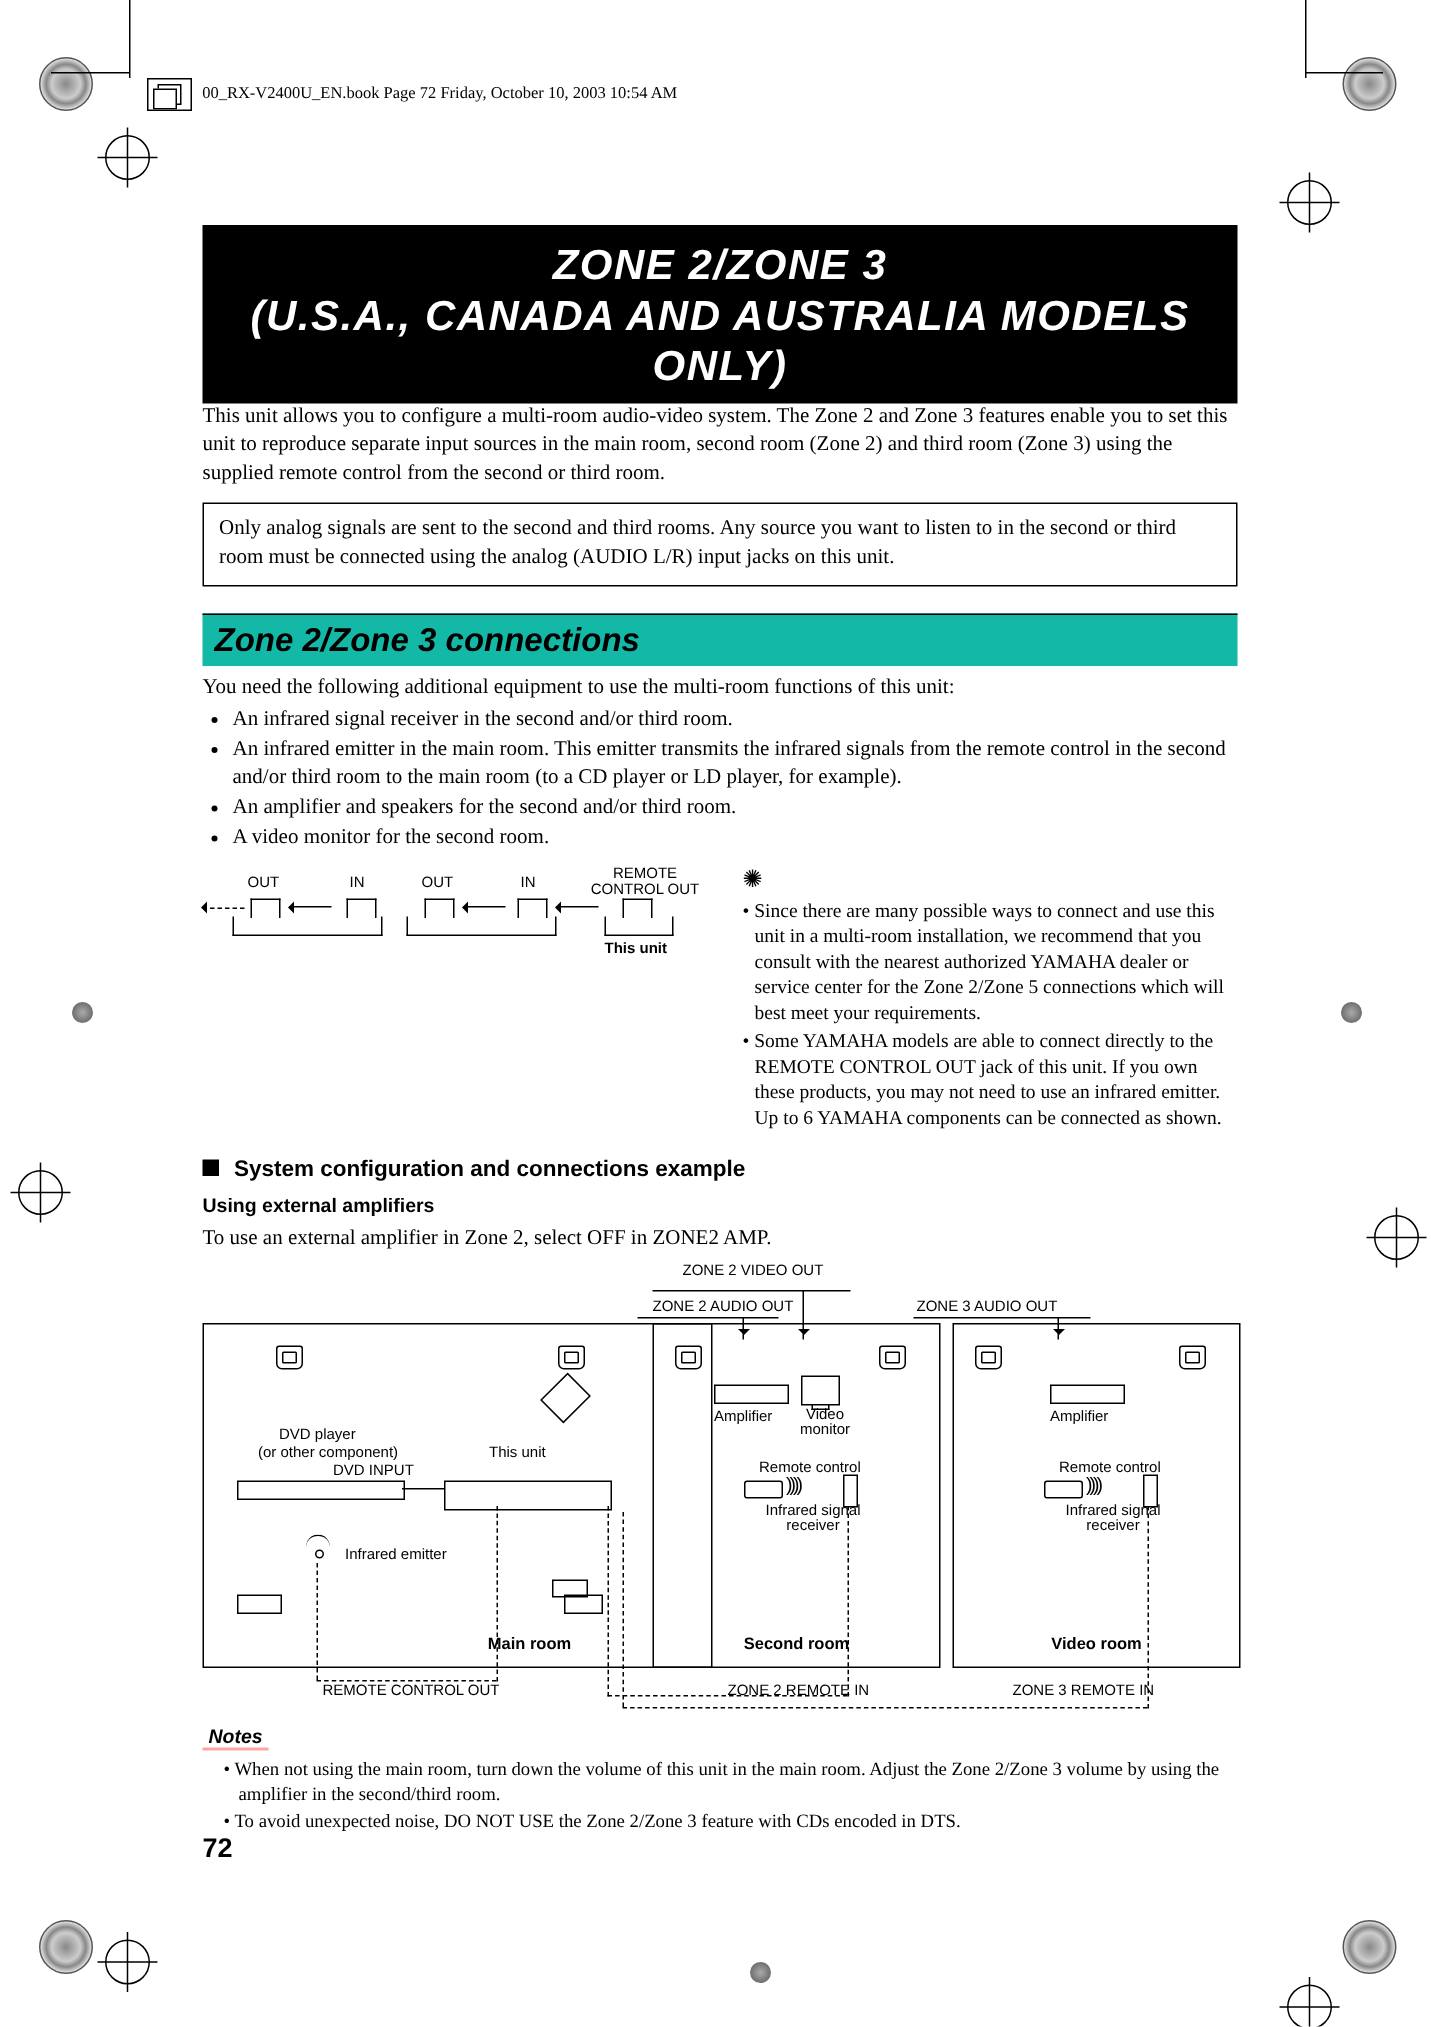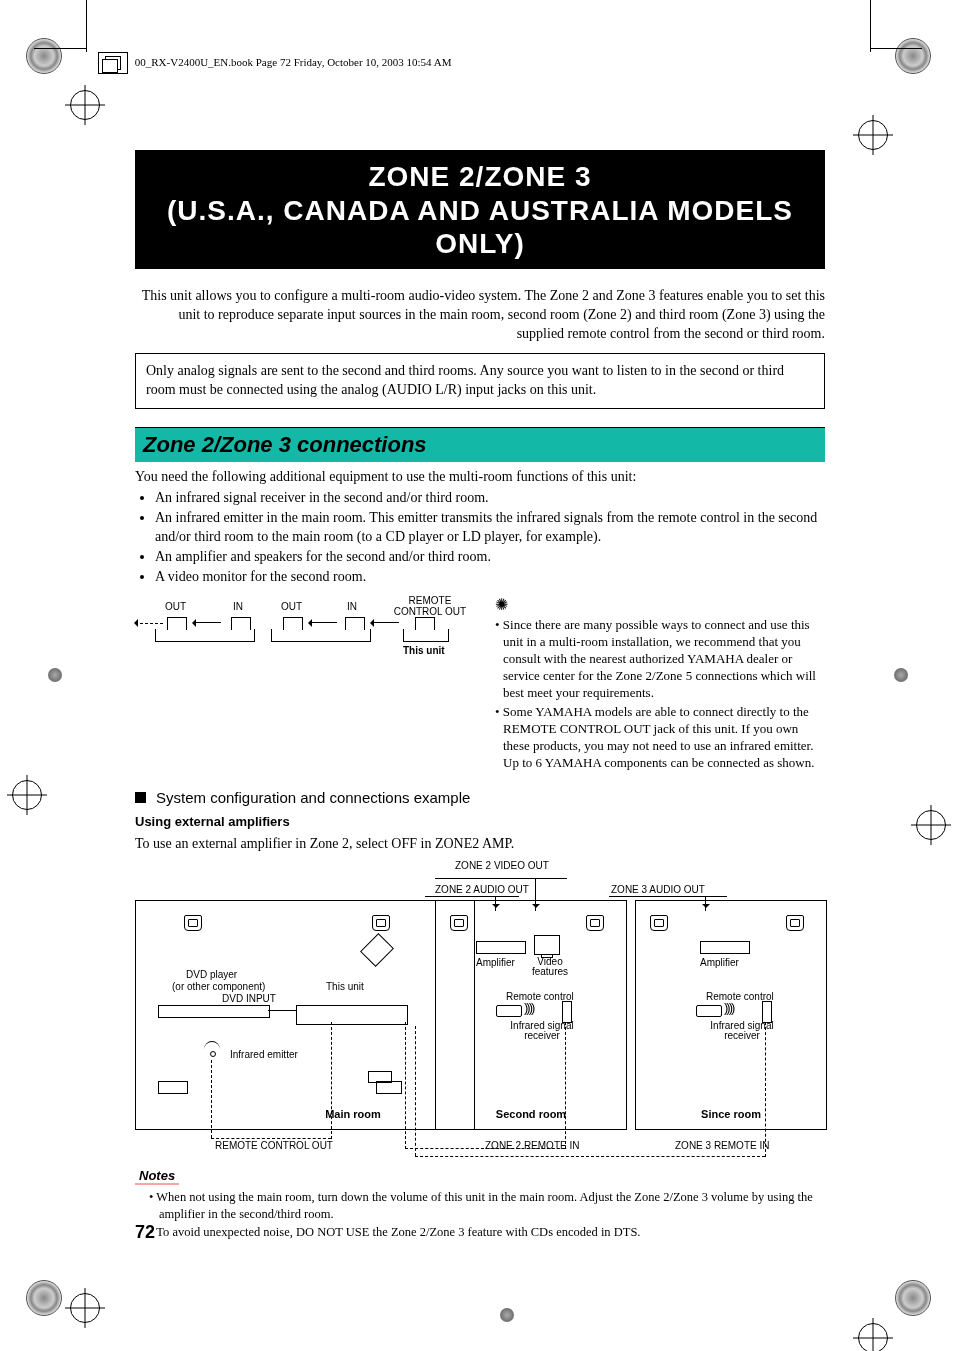--- a/index.html
+++ b/index.html
@@ -23,29 +23,28 @@
     top: 150px;
     width: 690px;
   }
   .title-block {
     background: #000;
     color: #fff;
     text-align: center;
     font-family: Arial, Helvetica, sans-serif;
     font-weight: bold;
     padding: 10px 10px 8px 10px;
+    font-style: italic;
     line-height: 1.2;
   }
   .title-line1 { font-size: 28px; letter-spacing: 1px; }
   .title-line2 { font-size: 28px; letter-spacing: 1px; }
   .intro {
-    margin-top: 18px;
     font-size: 14px;
     line-height: 1.35;
-    text-align: right;
   }
   .note-box {
     border: 1px solid #000;
     margin: 10px 0;
     padding: 8px 10px;
     font-size: 14px;
     line-height: 1.35;
   }
   .section-header {
     background: #14b8a6;
@@ -76,21 +75,21 @@
   }
   .two-col .left { width: 340px; }
   .two-col .right { flex: 1; font-size: 13px; line-height: 1.3; }
   .tip-icon {
     display: inline-block;
     font-size: 16px;
     margin-bottom: 2px;
   }
   .sub-head {
     font-family: Arial, Helvetica, sans-serif;
-    font-weight: normal;
+    font-weight: bold;
     font-size: 15px;
     margin-top: 18px;
   }
   .sub-head .square { display:inline-block; width:11px; height:11px; background:#000; margin-right:10px; position:relative; top:0px;}
   .sub-sub {
     font-family: Arial, Helvetica, sans-serif;
     font-weight: bold;
     font-size: 13px;
     margin-top: 8px;
   }
@@ -324,40 +323,40 @@
         <div style="position:absolute;left:232px;top:170px;width:22px;height:10px;border:1px solid #000;"></div>
         <div class="room-label">Main room</div>
       </div>
 
       <div class="room" style="left:300px; width:190px;">
         <div class="speaker" style="left:14px; top:14px;"></div>
         <div class="speaker" style="left:150px; top:14px;"></div>
         <div class="device" style="left:40px; top:40px; width:48px;"></div>
         <div class="tv" style="left:98px; top:34px;"></div>
         <div class="abs-lbl" style="left:40px; top:56px;">Amplifier</div>
-        <div class="abs-lbl" style="left:92px; top:56px; width:44px; text-align:center; line-height:1.0;">Video features</div>
+        <div class="abs-lbl" style="left:92px; top:56px; width:44px; text-align:center; line-height:1.0;">Video monitor</div>
         <div class="abs-lbl" style="left:70px; top:90px;">Remote control</div>
         <div class="remote-body" style="left:60px; top:104px;"></div>
         <div class="signal" style="left:88px; top:99px;">))))</div>
         <div class="receiver-box" style="left:126px; top:100px;"></div>
         <div class="abs-lbl" style="left:66px; top:120px; width:80px; text-align:center; line-height:1.0;">Infrared signal receiver</div>
         <div class="room-label">Second room</div>
       </div>
 
       <div class="room" style="left:500px; width:190px;">
         <div class="speaker" style="left:14px; top:14px;"></div>
         <div class="speaker" style="left:150px; top:14px;"></div>
         <div class="device" style="left:64px; top:40px; width:48px;"></div>
         <div class="abs-lbl" style="left:64px; top:56px;">Amplifier</div>
         <div class="abs-lbl" style="left:70px; top:90px;">Remote control</div>
         <div class="remote-body" style="left:60px; top:104px;"></div>
         <div class="signal" style="left:88px; top:99px;">))))</div>
         <div class="receiver-box" style="left:126px; top:100px;"></div>
         <div class="abs-lbl" style="left:66px; top:120px; width:80px; text-align:center; line-height:1.0;">Infrared signal receiver</div>
-        <div class="room-label">Since room</div>
+        <div class="room-label">Video room</div>
       </div>
 
       <div class="dashv" style="left:76px;top:200px;height:78px;"></div>
       <div class="dash" style="left:76px;top:278px;width:120px;"></div>
       <div class="dashv" style="left:196px;top:162px;height:117px;"></div>
 
       <div class="dashv" style="left:270px;top:162px;height:127px;"></div>
       <div class="dash" style="left:270px;top:288px;width:160px;"></div>
       <div class="dashv" style="left:430px;top:162px;height:127px;"></div>
 

